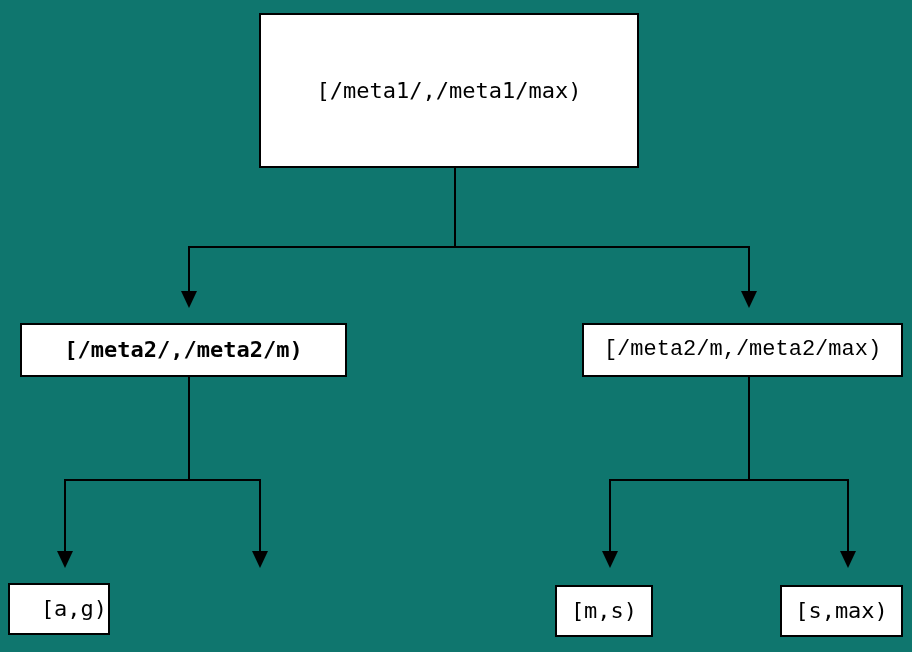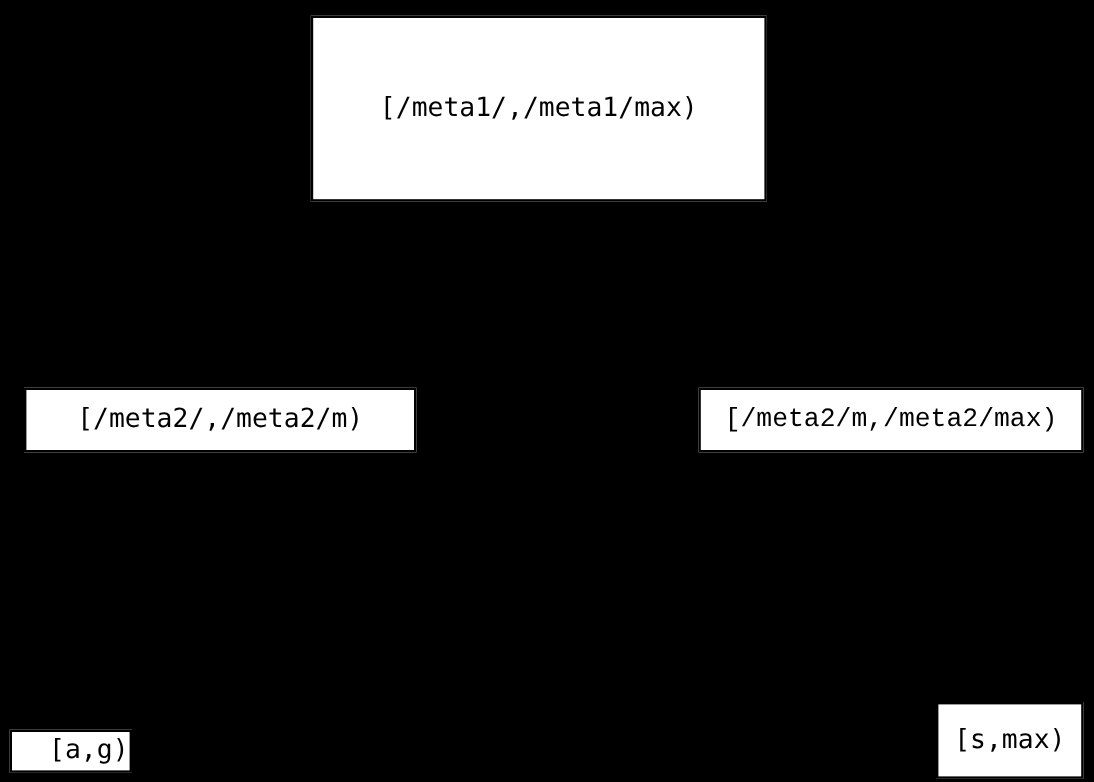--- a/index.html
+++ b/index.html
@@ -4,21 +4,21 @@
 <style>
   html, body {
     margin: 0;
     padding: 0;
     background: #ffffff;
   }
   .canvas {
     position: relative;
     width: 912px;
     height: 652px;
-    background: #000000;
+    background: #0f766e;
     overflow: hidden;
     font-family: "DejaVu Sans Mono", monospace;
   }
   .edges {
     position: absolute;
     left: 0;
     top: 0;
     width: 912px;
     height: 652px;
   }
@@ -39,26 +39,26 @@
     background: #ffffff;
     color: #000000;
     display: flex;
     align-items: center;
     justify-content: center;
     font-size: 22px;
     line-height: 1;
     white-space: nowrap;
   }
   .node-root       { left: 259px; top: 13px;  width: 380px; height: 155px; }
-  .node-meta2-left { left: 20px;  top: 323px; width: 327px; height: 54px; }
+  .node-meta2-left { left: 20px;  top: 323px; width: 327px; height: 54px; font-weight: bold; }
   .node-meta2-right{ left: 582px; top: 323px; width: 321px; height: 54px; font-family: Liberation Mono, monospace; }
-  .node-leaf-ag    { left: 8px;   top: 608px; width: 102px; height: 36px; padding-left: 30px; }
+  .node-leaf-ag    { left: 8px;   top: 583px; width: 102px; height: 52px; padding-left: 30px; }
   .node-leaf-gm    { left: 204px; top: 585px; width: 98px;  height: 52px; }
   .node-leaf-ms    { left: 555px; top: 585px; width: 98px;  height: 52px; }
-  .node-leaf-smax  { left: 780px; top: 585px; width: 123px; height: 64px; }
+  .node-leaf-smax  { left: 780px; top: 585px; width: 123px; height: 52px; }
 </style>
 </head>
 <body>
 
 <div class="canvas">
 
   <svg class="edges" width="912" height="652" viewBox="0 0 912 652" xmlns="http://www.w3.org/2000/svg">
 
     <g>
       <path d="M455,168 L455,248"></path>
@@ -108,16 +108,17 @@
 
   <div class="node node-root">[/meta1/,/meta1/max)</div>
 
   <div class="node node-meta2-left">[/meta2/,/meta2/m)</div>
 
   <div class="node node-meta2-right">[/meta2/m,/meta2/max)</div>
 
   <div class="node node-leaf-ag">[a,g)</div>
 
 
+  <div class="node node-leaf-ms">[m,s)</div>
 
   <div class="node node-leaf-smax">[s,max)</div>
 
 </div>
 
 </body></html>

